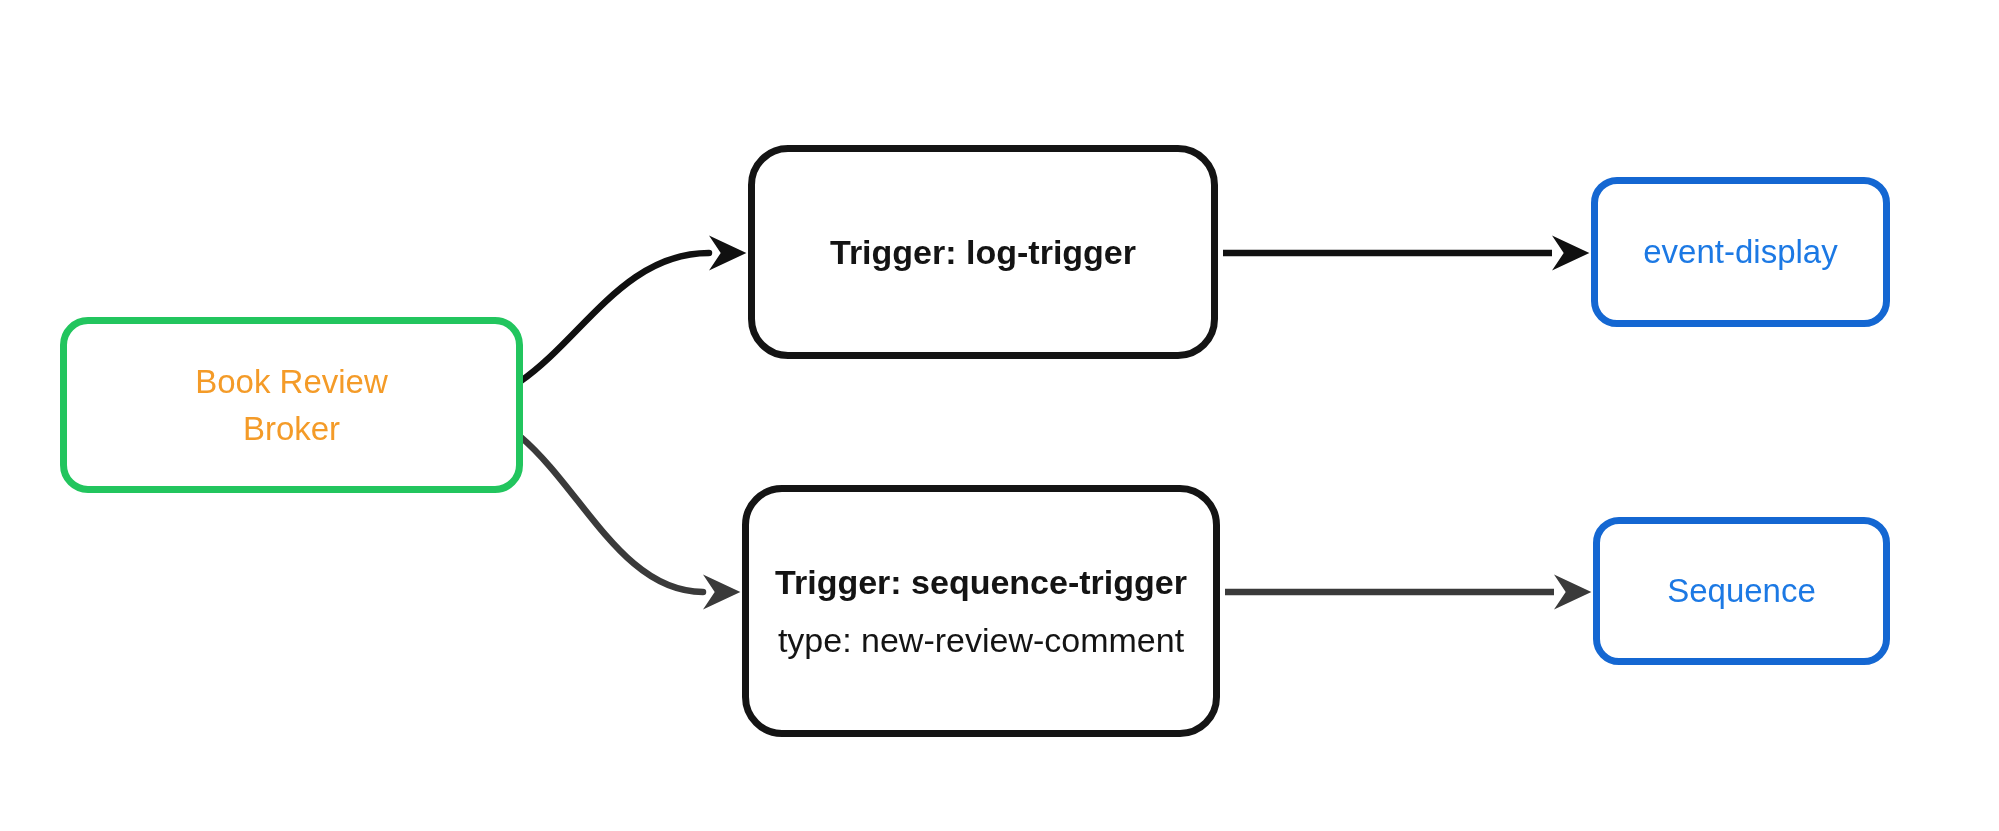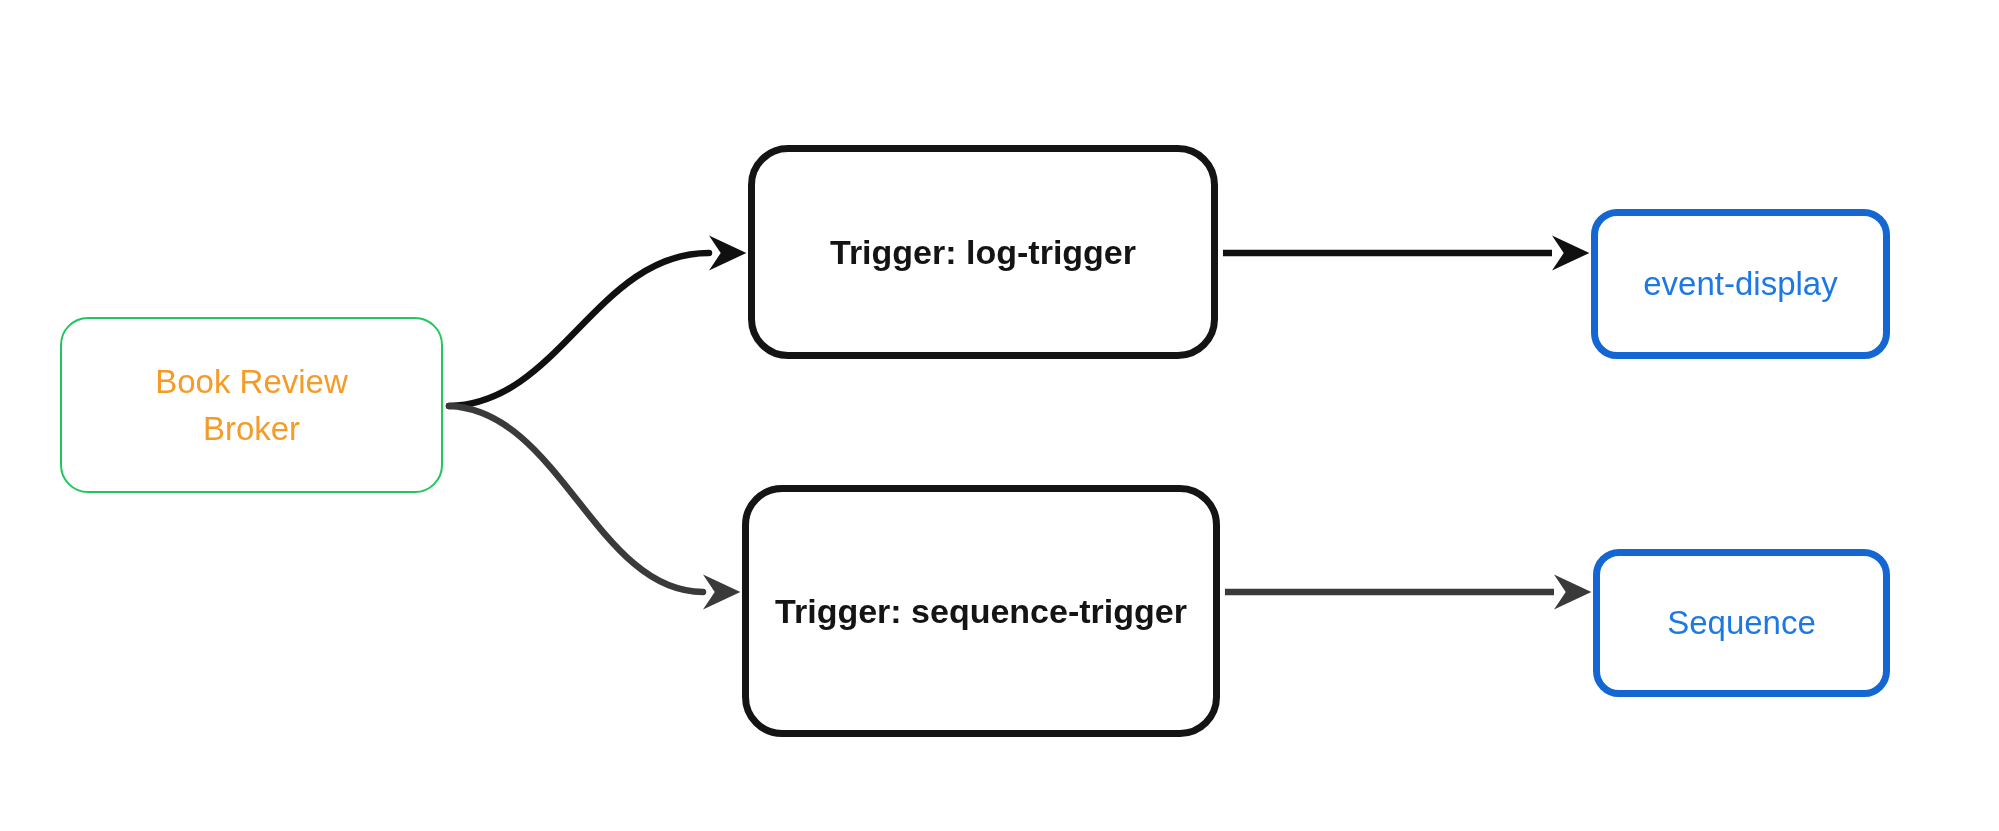--- a/index.html
+++ b/index.html
@@ -28,23 +28,23 @@
     background: #ffffff;
     display: flex;
     flex-direction: column;
     align-items: center;
     justify-content: center;
     text-align: center;
   }
   .node-broker {
     left: 60px;
     top: 317px;
-    width: 383px;
+    width: 463px;
     height: 176px;
-    border: 2px solid #22c55e;
+    border: 7px solid #22c55e;
     border-radius: 28px;
     color: #f49b28;
     font-size: 33px;
     line-height: 47px;
   }
   .node-broker .wrap-label {
     width: 240px;
   }
   .node-trigger {
     border: 7px solid #141414;
@@ -72,21 +72,20 @@
   .node-trigger .subtitle {
     font-weight: normal;
     white-space: nowrap;
   }
   .node-blue {
     border: 7px solid #1467d2;
     border-radius: 26px;
     color: #1c79e4;
     font-size: 33px;
     white-space: nowrap;
-    margin-top: 32px;
   }
   .node-event-display {
     left: 1591px;
     top: 177px;
     width: 299px;
     height: 150px;
   }
   .node-sequence {
     left: 1593px;
     top: 517px;
@@ -122,20 +121,21 @@
   <div class="node node-broker">
     <div class="wrap-label">Book Review Broker</div>
   </div>
 
   <div class="node node-trigger node-log-trigger">
     <div class="title">Trigger: log-trigger</div>
   </div>
 
   <div class="node node-trigger node-sequence-trigger">
     <div class="title">Trigger: sequence-trigger</div>
+    <div class="subtitle">type: new-review-comment</div>
   </div>
 
   <div class="node node-blue node-event-display">
     <div>event-display</div>
   </div>
 
   <div class="node node-blue node-sequence">
     <div>Sequence</div>
   </div>
 

